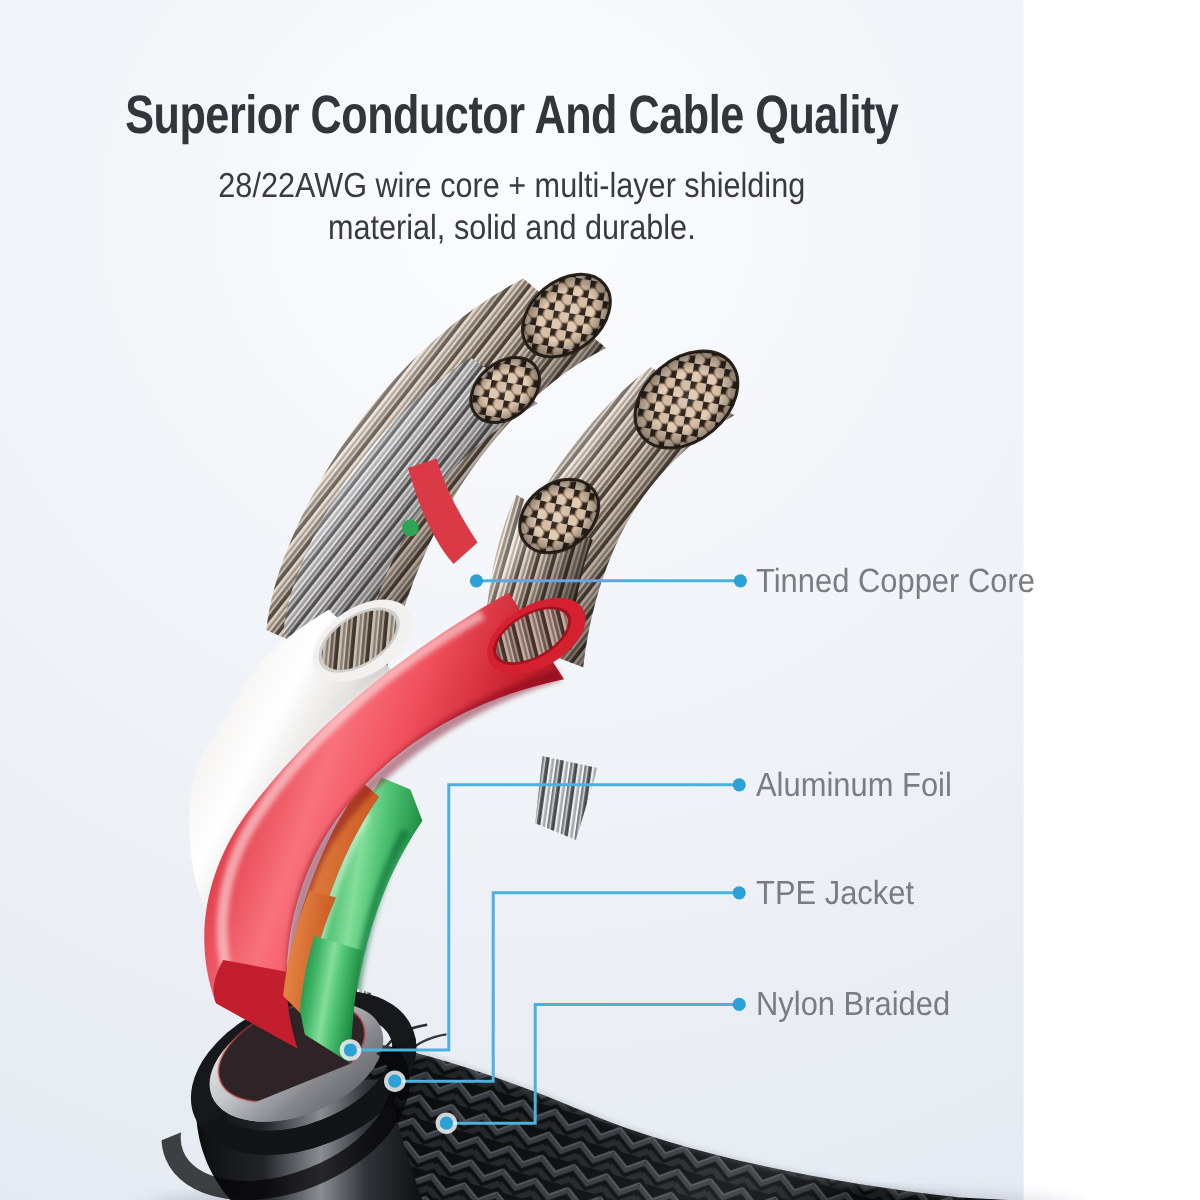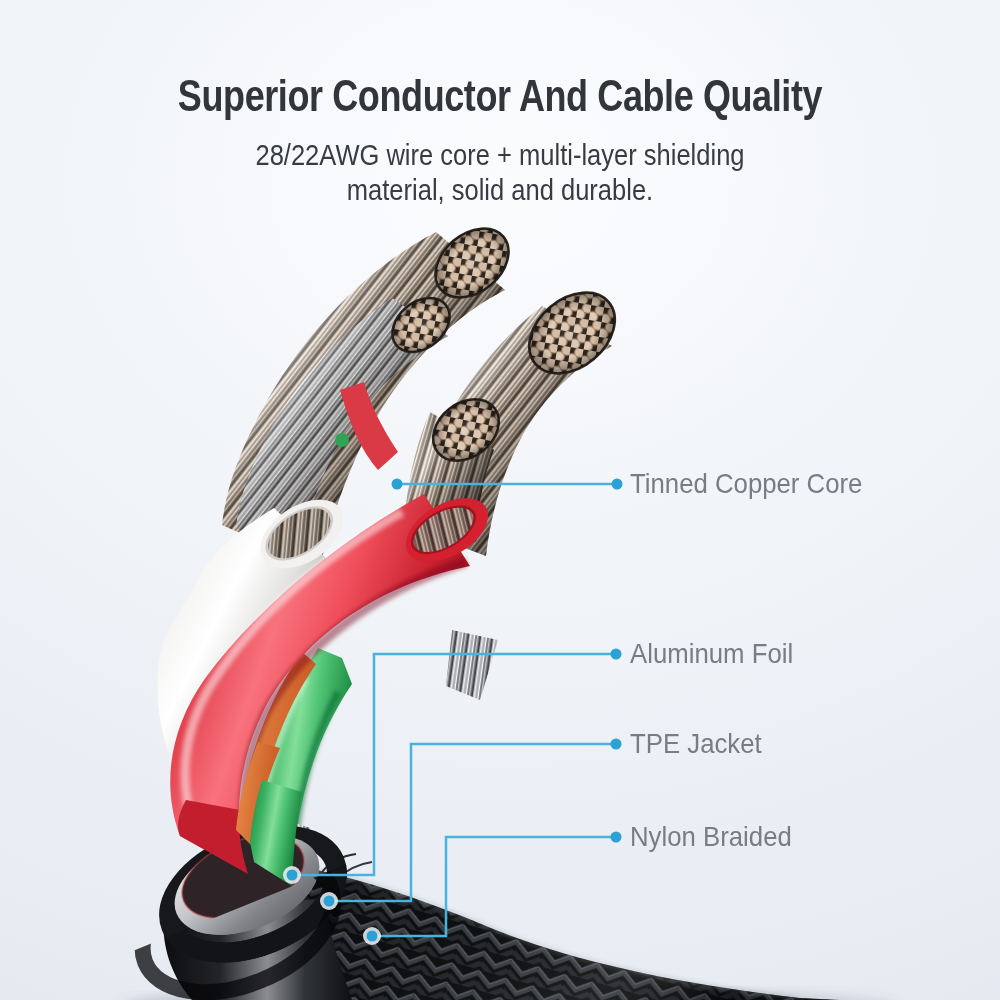--- a/index.html
+++ b/index.html
@@ -2,21 +2,21 @@
 <html><head>
 <meta charset="utf-8">
 <style>
   html,body{margin:0;padding:0;}
   body{
     width:1000px;height:1000px;
     font-family:"Liberation Sans",sans-serif;
     overflow:hidden;
   }
   .stage{
-    position:relative;width:1000px;height:1000px;
+    position:relative;width:853px;height:1000px;
     background:radial-gradient(120% 95% at 50% 18%, #fbfcfe 0%, #f1f4f8 42%, #e4e9f1 100%);
   }
   .title{
     position:absolute;left:0;right:0;top:70px;
     text-align:center;
     font-size:45px;font-weight:bold;letter-spacing:-0.5px;
     color:#32363b;
     transform:scaleX(0.80);
   }
   .subtitle{

